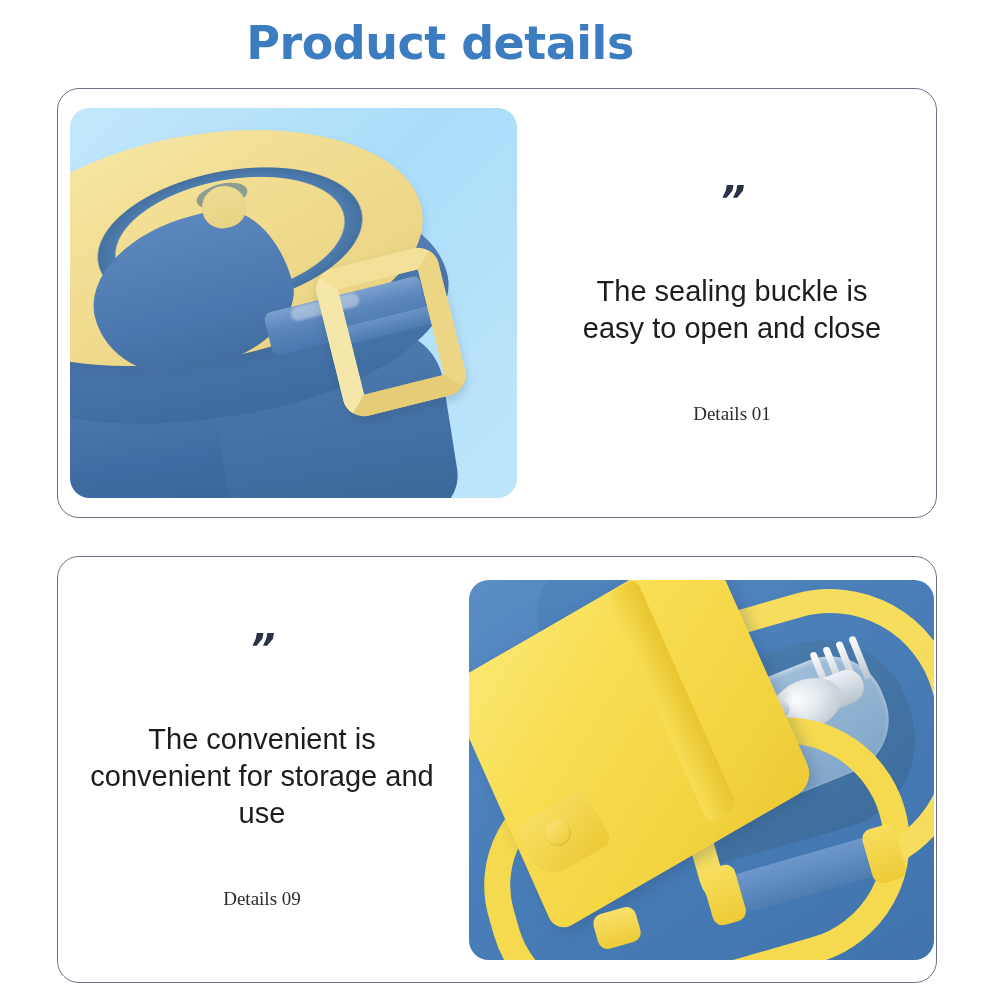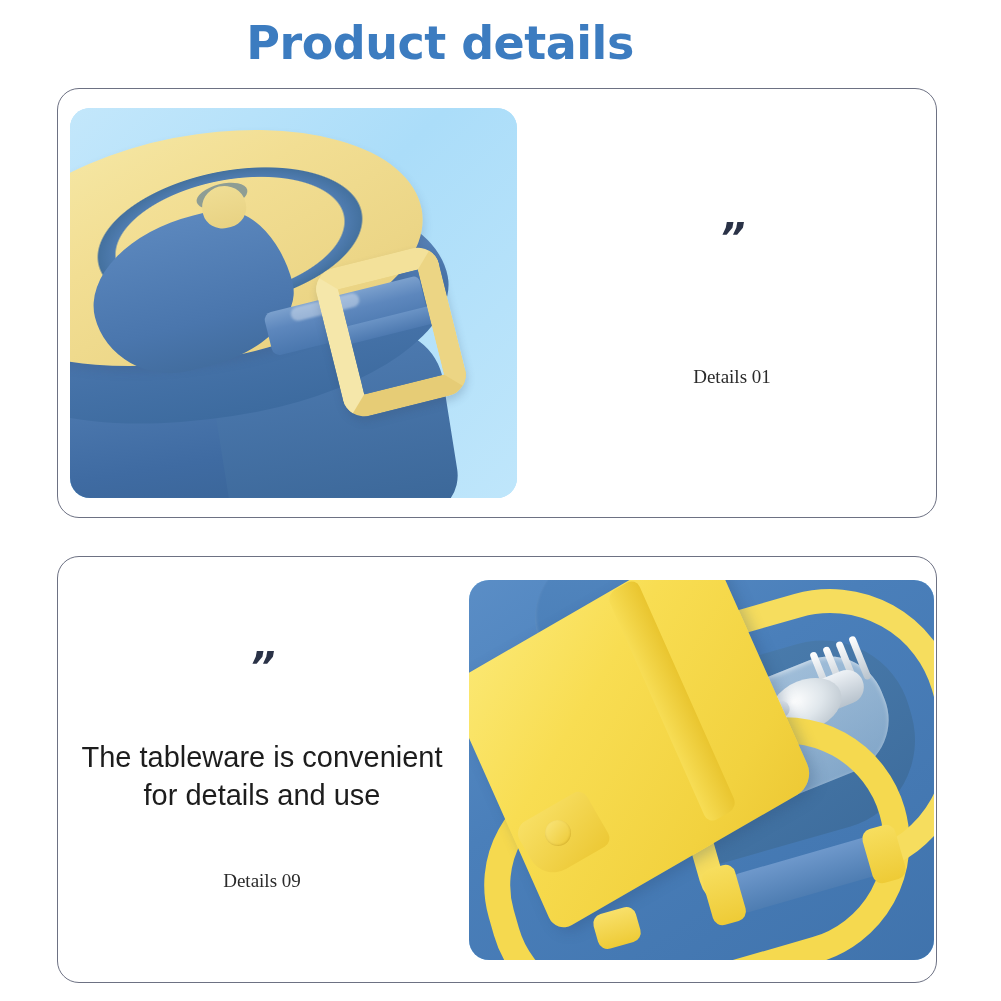--- a/index.html
+++ b/index.html
@@ -423,20 +423,21 @@
         <div class="p1-tongue-hl"></div>
         <div class="p1-buckle">
           <div class="bar"></div>
           <div class="ring"></div>
         </div>
       </div>
     </div>
 
     <div class="text-pane">
       <div class="quote-mark">”</div>
+      <div class="headline">The sealing buckle is easy to open and close</div>
       <div class="detail-label">Details 01</div>
     </div>
 
   </div>
 </div>
 
 <div class="card" id="card-2">
   <div class="card-inner reverse">
 
     <div class="photo-pane">
@@ -464,18 +465,18 @@
         <div class="p2-flap-dot"></div>
         <div class="p2-handle"></div>
         <div class="p2-clip-a"></div>
         <div class="p2-clip-b"></div>
         <div class="p2-clip-c"></div>
       </div>
     </div>
 
     <div class="text-pane">
       <div class="quote-mark">”</div>
-      <div class="headline">The tableware is convenient for details and use</div>
+      <div class="headline">The convenient is convenient for storage and use</div>
       <div class="detail-label">Details 09</div>
     </div>
 
   </div>
 </div>
 
 </body></html>

